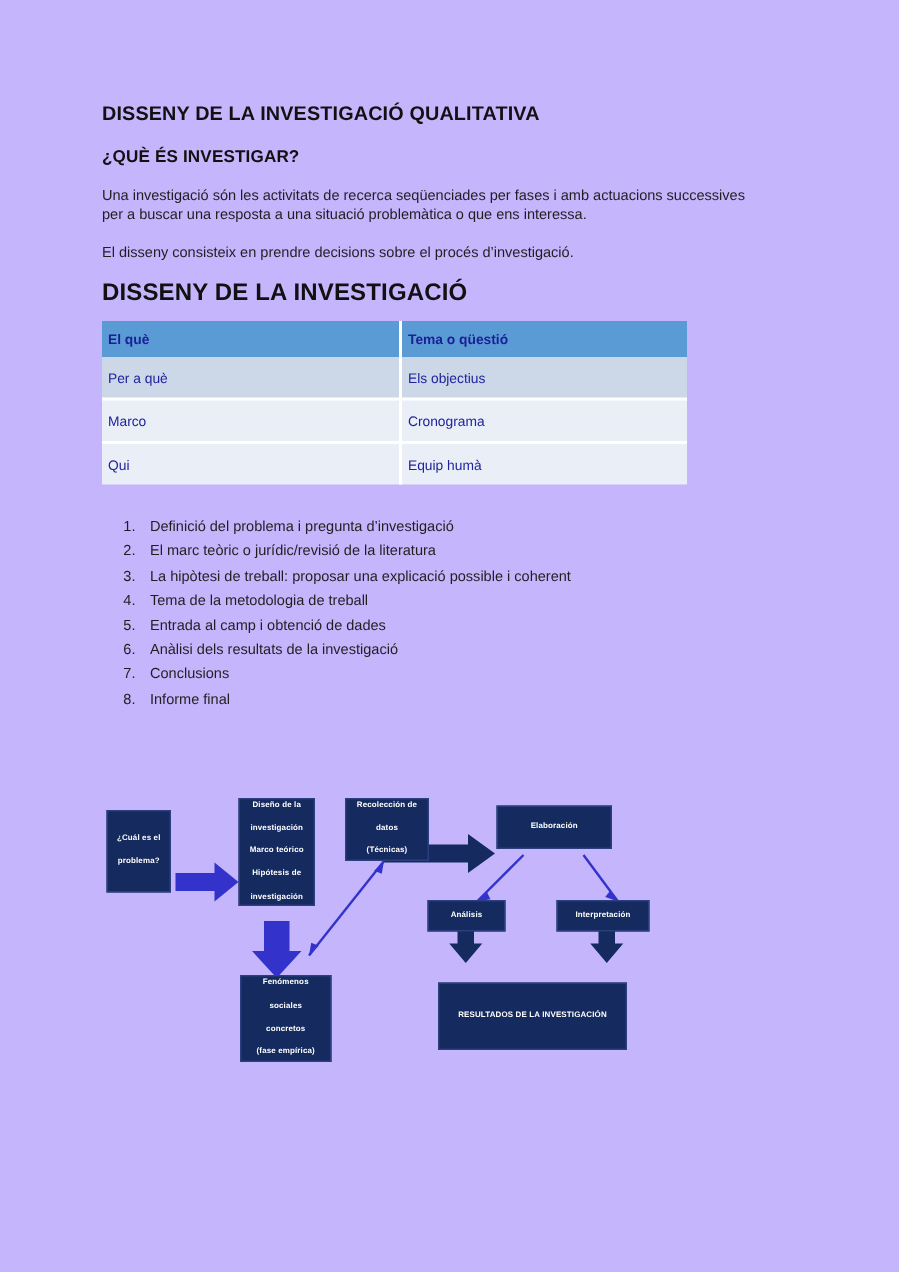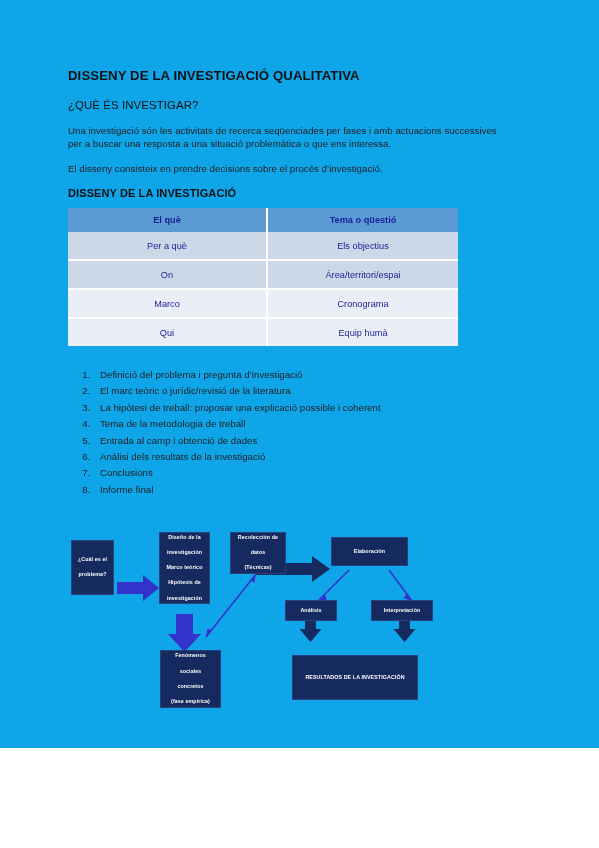--- a/index.html
+++ b/index.html
@@ -12,69 +12,69 @@
     height: 848px;
     position: relative;
     font-family: "Liberation Sans", sans-serif;
     color: #1a1a1a;
     overflow: hidden;
   }
   .page {
     position: absolute;
     left: 0; top: 0;
     width: 599px;
-    height: 748px;
-    background: #0ea5e9;
+    height: 848px;
+    background: #c4b5fd;
   }
   .content {
     position: absolute;
     left: 68px;
     top: 68px;
     width: 440px;
   }
 
   h1.doc-title {
     font-size: 13.2px;
     font-weight: bold;
     letter-spacing: 0.1px;
     margin: 0 0 16px 0;
     color: #111111;
   }
   h2.doc-sub {
     font-size: 11.4px;
-    font-weight: normal;
+    font-weight: bold;
     letter-spacing: 0.1px;
     margin: 0 0 13px 0;
     color: #111111;
   }
   p.para {
     font-size: 9.7px;
     line-height: 13px;
     margin: 0 0 12px 0;
     color: #1f1f1f;
     text-align: left;
   }
   h3.sec-head {
-    font-size: 11px;
+    font-size: 16px;
     font-weight: bold;
     letter-spacing: 0.1px;
     margin: 0 0 9px 0;
     color: #111111;
   }
 
   
   table.design-table {
     border-collapse: collapse;
     width: 372px;
     table-layout: fixed;
     margin: 0;
   }
   table.design-table th,
   table.design-table td {
-    text-align: center;
+    text-align: left;
     vertical-align: middle;
     font-size: 9.2px;
     color: #20249c;
     height: 27px;
     padding: 0 4px;
     border: none;
   }
   table.design-table th {
     background: #5b9bd5;
     font-weight: bold;
@@ -156,24 +156,20 @@
         <tr>
           <th class="col-a">El què</th>
           <th class="col-b">Tema o qüestió</th>
         </tr>
       </thead>
       <tbody>
         <tr class="odd">
           <td class="col-a">Per a què</td>
           <td class="col-b">Els objectius</td>
         </tr>
-        <tr class="odd">
-          <td class="col-a">On</td>
-          <td class="col-b">Àrea/territori/espai</td>
-        </tr>
         <tr class="even">
           <td class="col-a">Marco</td>
           <td class="col-b">Cronograma</td>
         </tr>
         <tr class="even">
           <td class="col-a">Qui</td>
           <td class="col-b">Equip humà</td>
         </tr>
       </tbody>
     </table>

